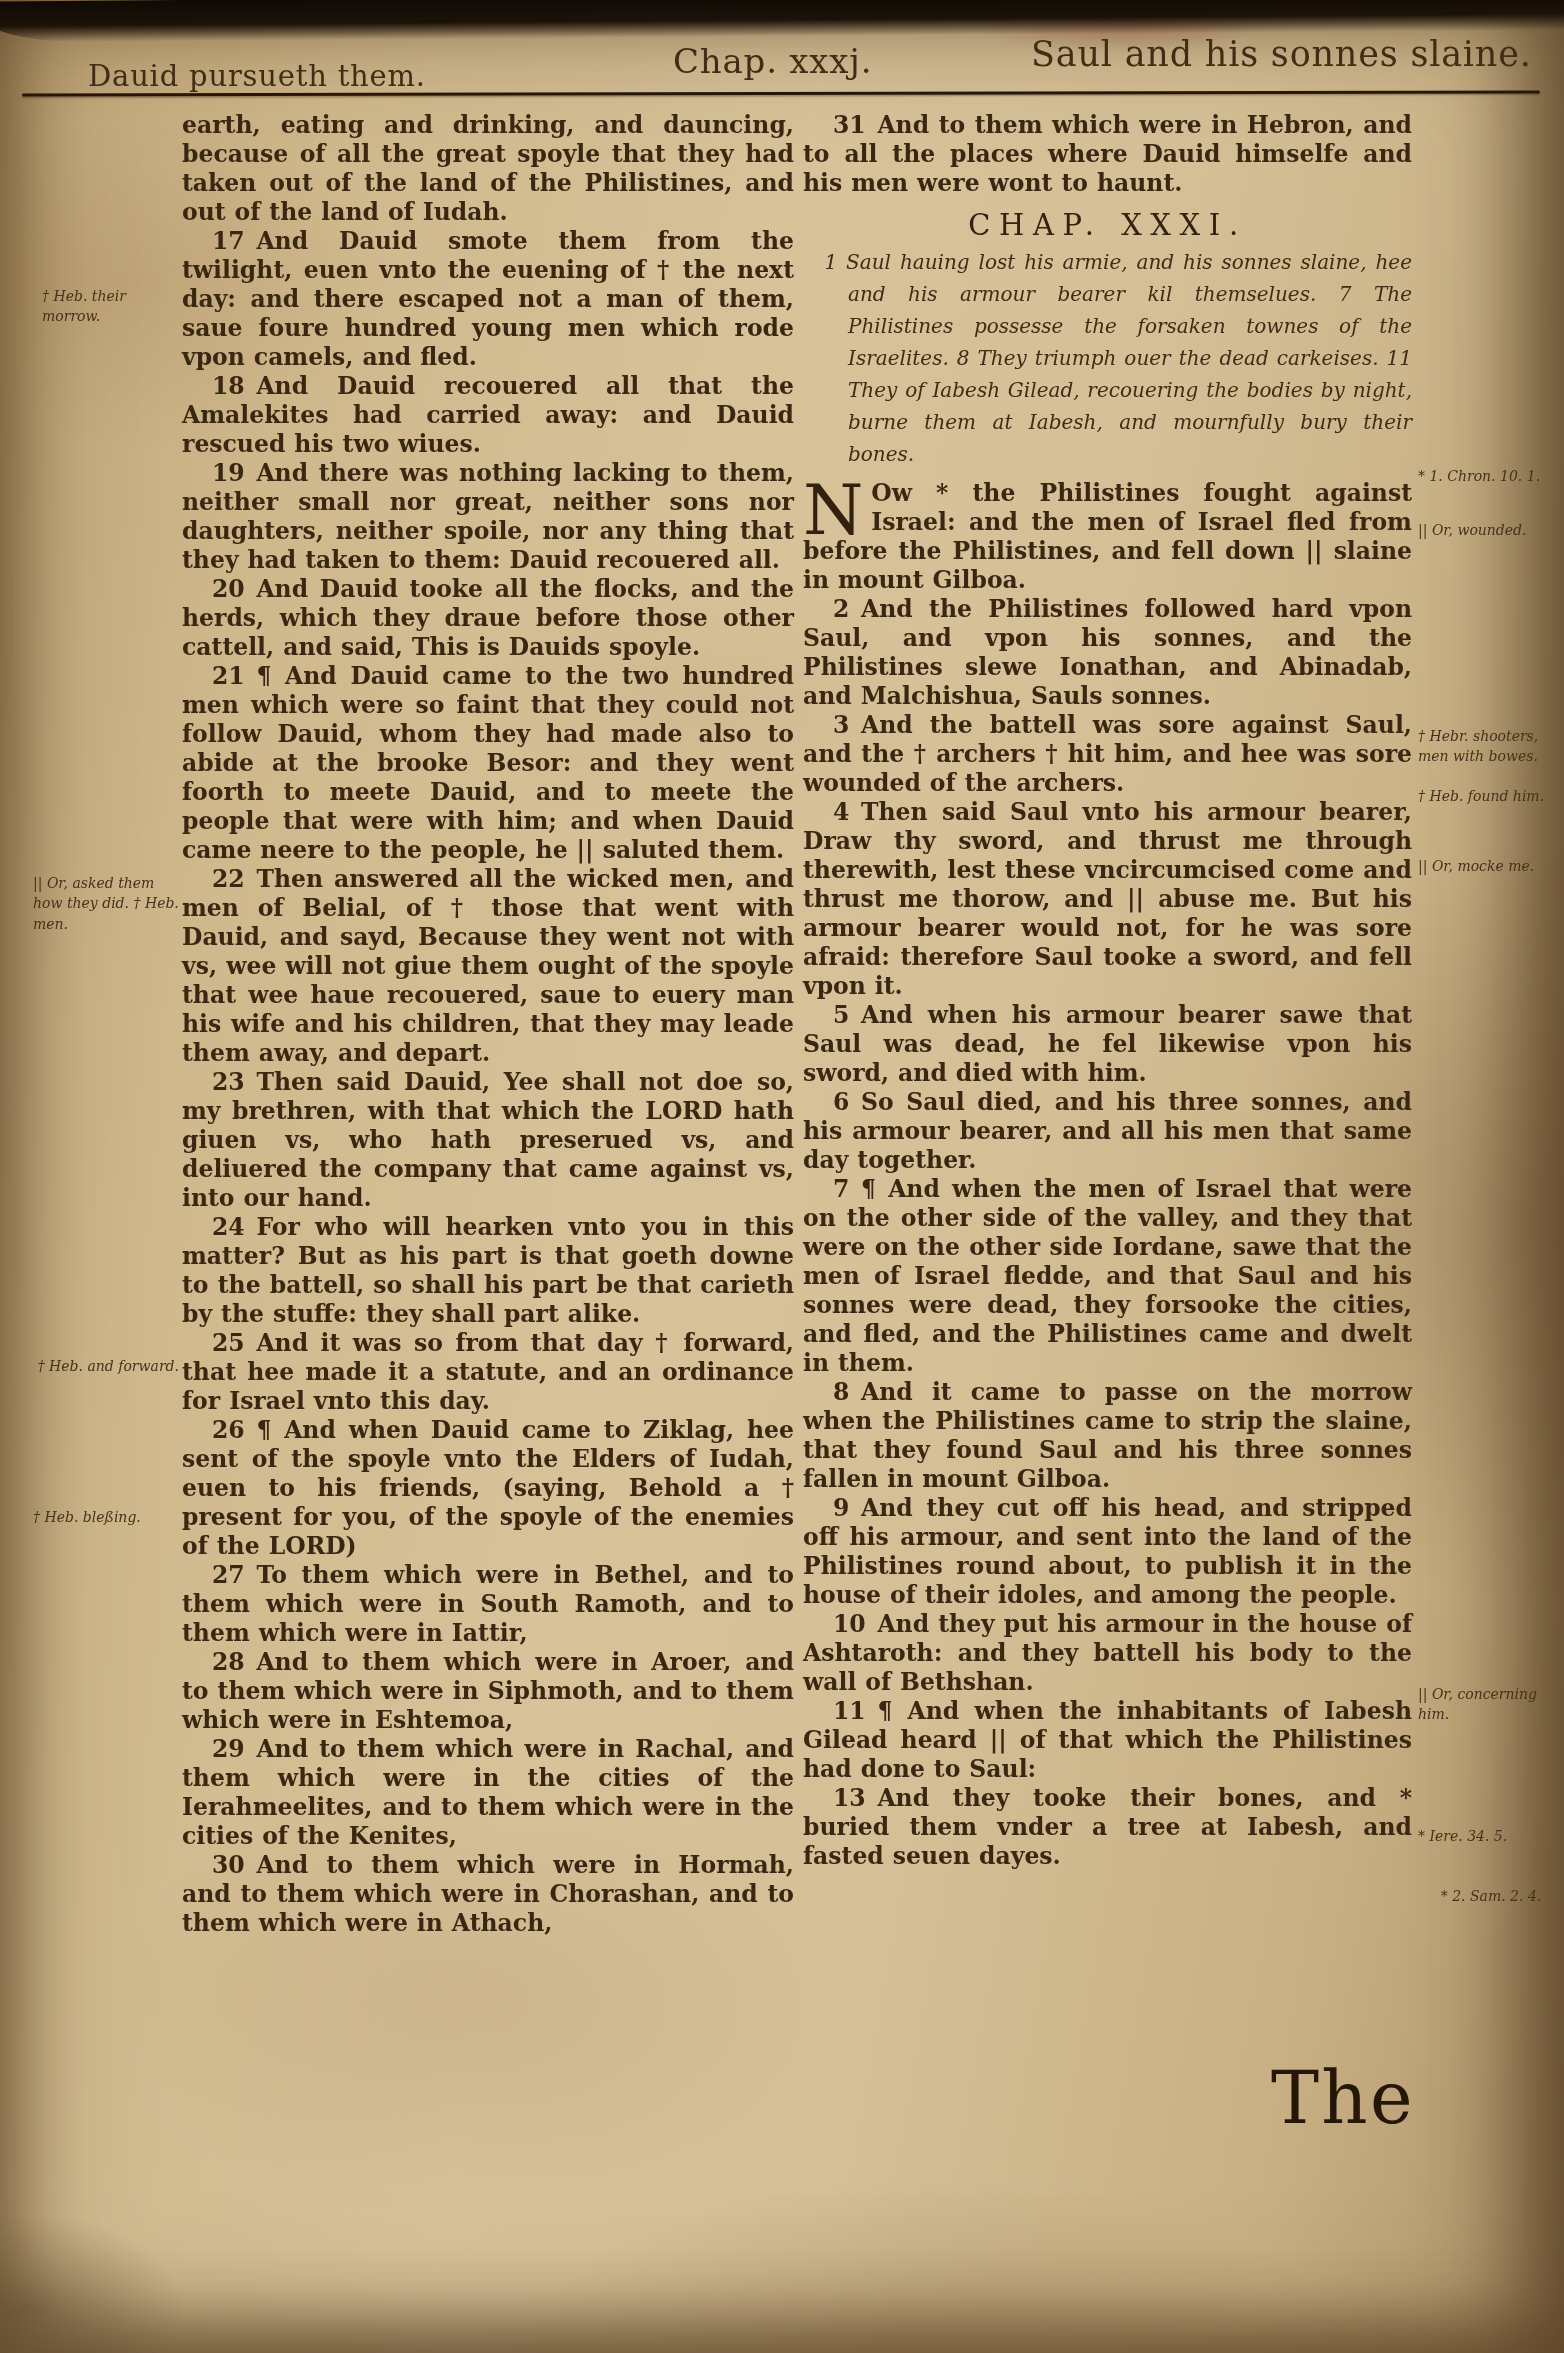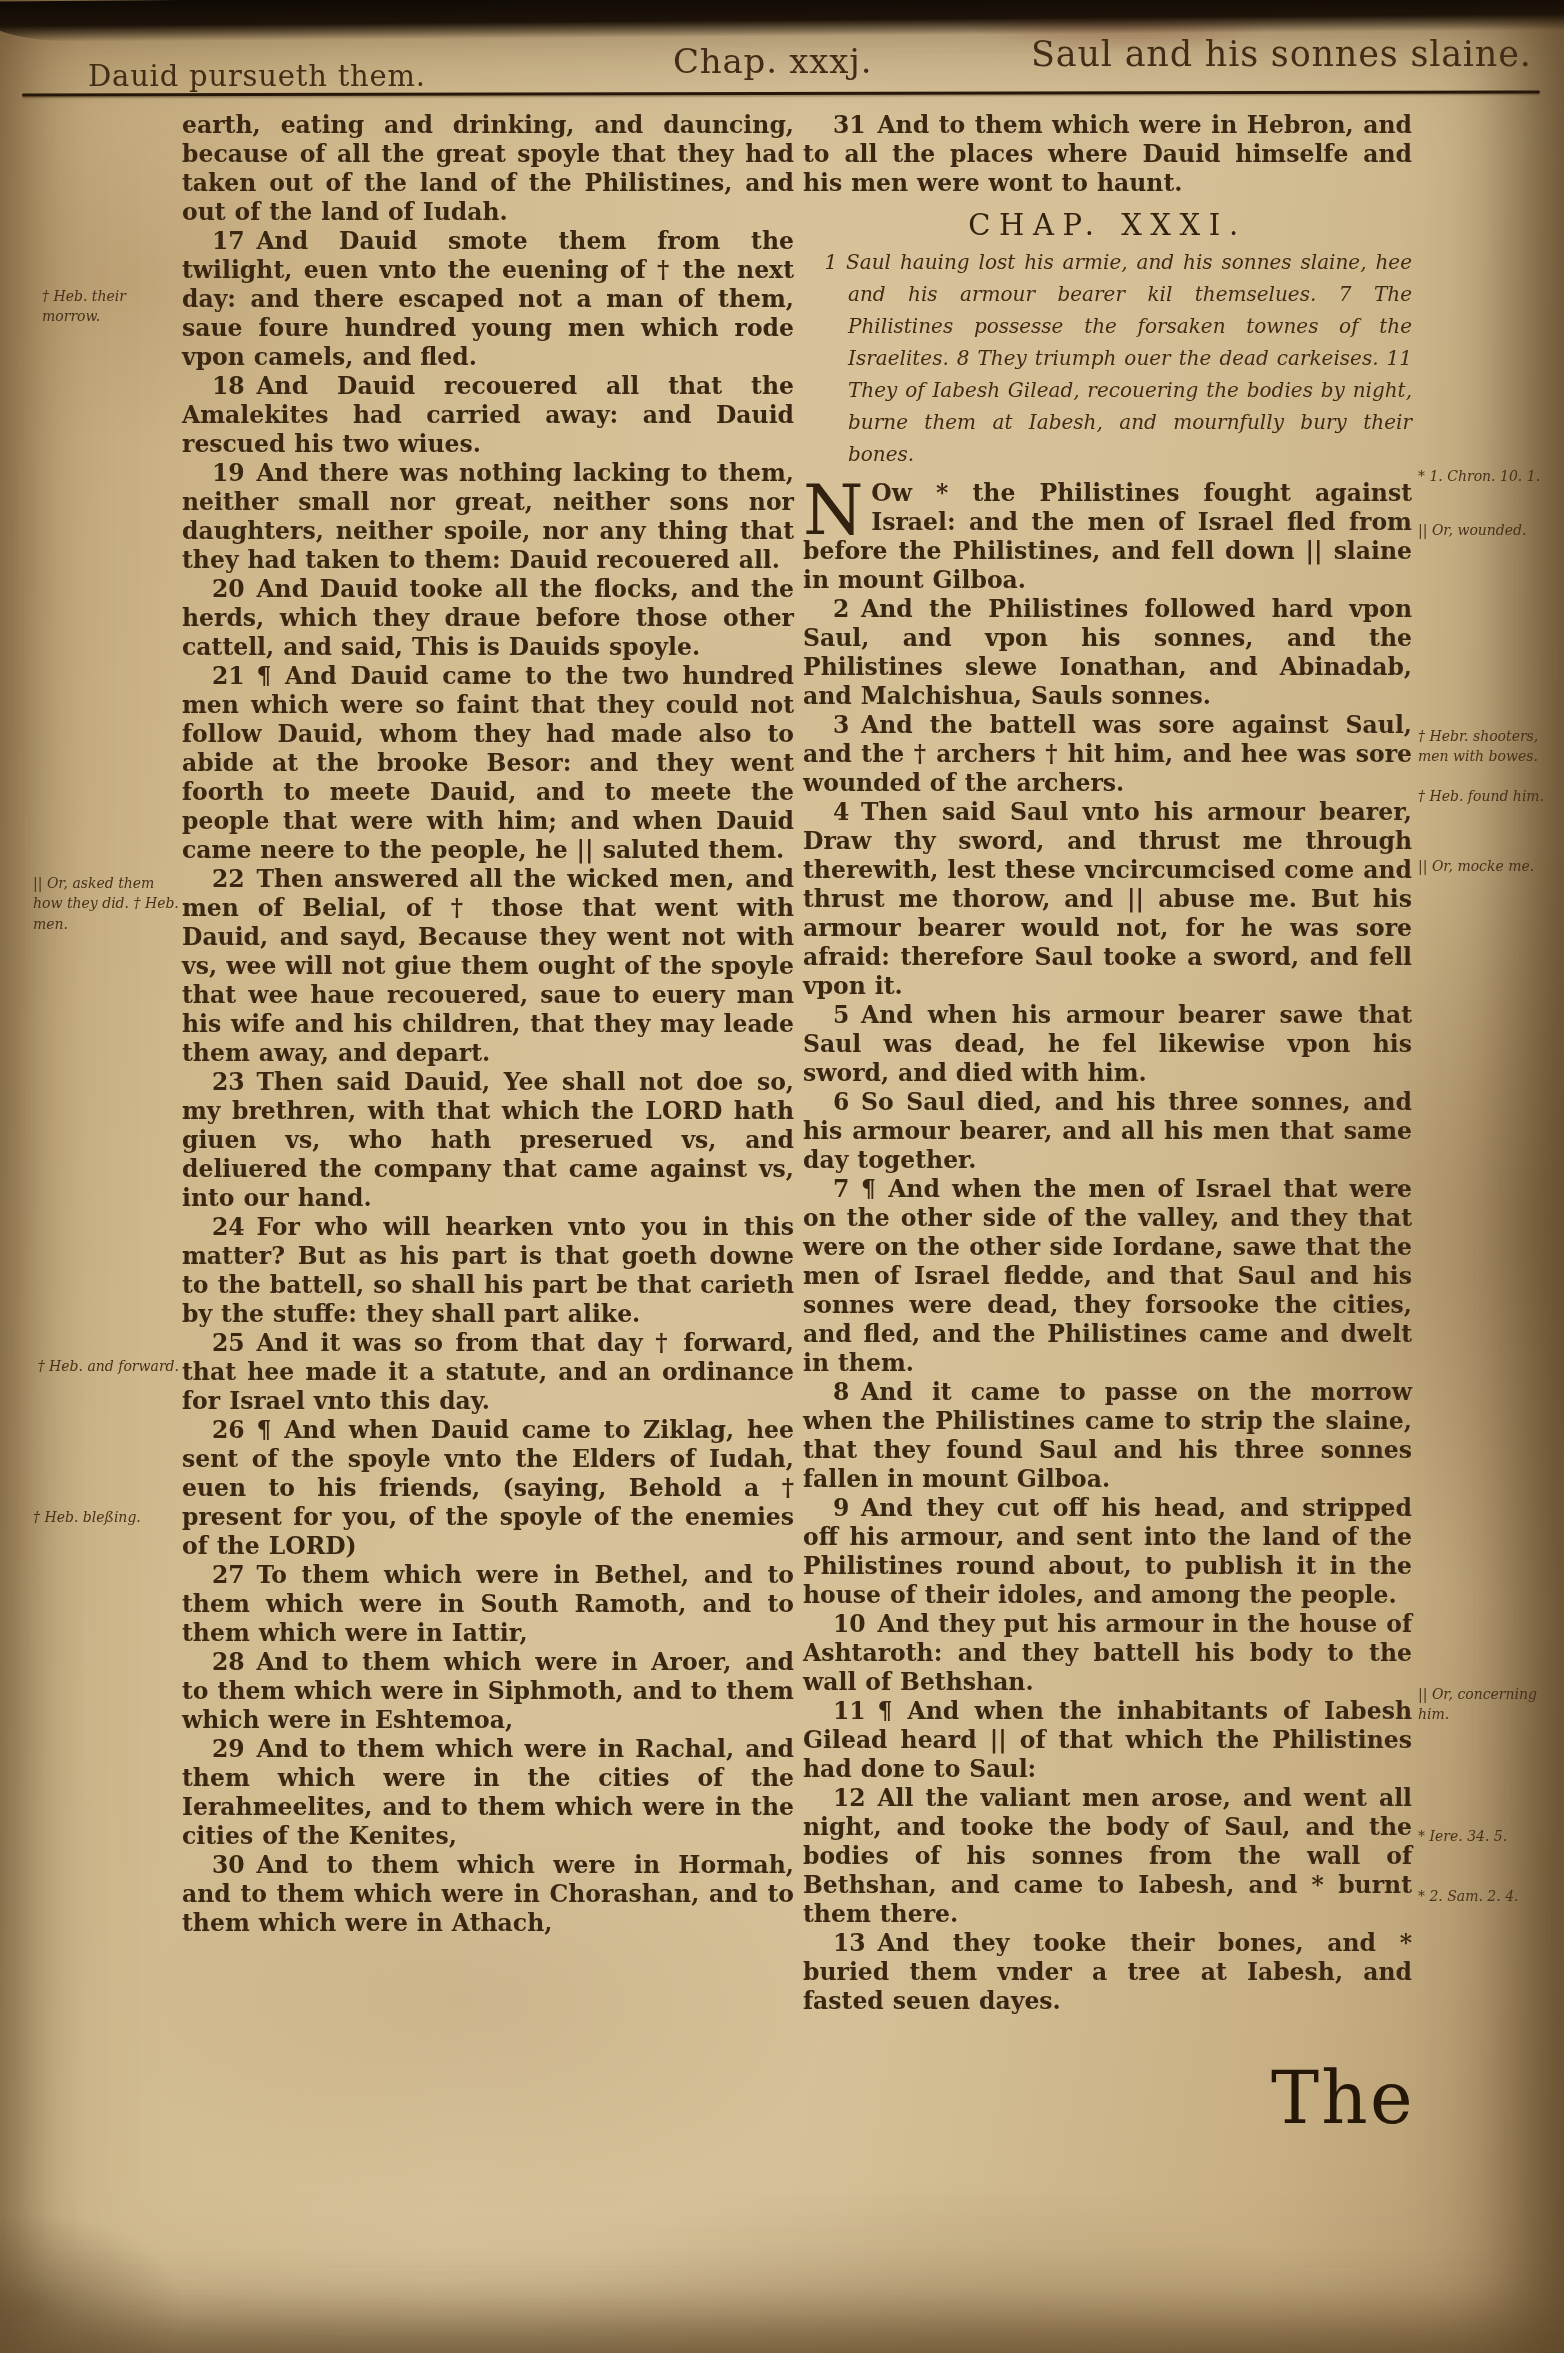--- a/index.html
+++ b/index.html
@@ -94,21 +94,21 @@
   <div class="note note-left" style="top:1356px;text-align:right;">† Heb. and forward.</div>
   <div class="note note-left" style="top:1507px;">† Heb. bleßing.</div>
 
   <div class="note note-right" style="top:466px;">* 1. Chron. 10. 1.</div>
   <div class="note note-right" style="top:520px;">|| Or, wounded.</div>
   <div class="note note-right" style="top:726px;">† Hebr. shooters, men with bowes.</div>
   <div class="note note-right" style="top:786px;">† Heb. found him.</div>
   <div class="note note-right" style="top:856px;">|| Or, mocke me.</div>
   <div class="note note-right" style="top:1684px;">|| Or, concerning him.</div>
   <div class="note note-right" style="top:1826px;">* Iere. 34. 5.</div>
-  <div class="note note-right" style="top:1886px;">* 2. Sam. 2. 4.</div>
+  <div class="note note-right" style="top:1886px;text-align:center;">* 2. Sam. 2. 4.</div>
 
   <div class="col col-left">
     <p class="verse cont">earth, eating and drinking, and dauncing, because of all the great spoyle that they had taken out of the land of the Philistines, and out of the land of Iudah.</p>
     <p class="verse"><span class="vn">17</span><span>And Dauid smote them from the twilight, euen vnto the euening of † the next day: and there escaped not a man of them, saue foure hundred young men which rode vpon camels, and fled.</span></p>
     <p class="verse"><span class="vn">18</span><span>And Dauid recouered all that the Amalekites had carried away: and Dauid rescued his two wiues.</span></p>
     <p class="verse"><span class="vn">19</span><span>And there was nothing lacking to them, neither small nor great, neither sons nor daughters, neither spoile, nor any thing that they had taken to them: Dauid recouered all.</span></p>
     <p class="verse"><span class="vn">20</span><span>And Dauid tooke all the flocks, and the herds, which they draue before those other cattell, and said, This is Dauids spoyle.</span></p>
     <p class="verse"><span class="vn">21</span><span>¶ And Dauid came to the two hundred men which were so faint that they could not follow Dauid, whom they had made also to abide at the brooke Besor: and they went foorth to meete Dauid, and to meete the people that were with him; and when Dauid came neere to the people, he || saluted them.</span></p>
     <p class="verse"><span class="vn">22</span><span>Then answered all the wicked men, and men of Belial, of † those that went with Dauid, and sayd, Because they went not with vs, wee will not giue them ought of the spoyle that wee haue recouered, saue to euery man his wife and his children, that they may leade them away, and depart.</span></p>
     <p class="verse"><span class="vn">23</span><span>Then said Dauid, Yee shall not doe so, my brethren, with that which the LORD hath giuen vs, who hath preserued vs, and deliuered the company that came against vs, into our hand.</span></p>
@@ -129,19 +129,18 @@
     <p class="verse"><span class="vn">2</span><span>And the Philistines followed hard vpon Saul, and vpon his sonnes, and the Philistines slewe Ionathan, and Abinadab, and Malchishua, Sauls sonnes.</span></p>
     <p class="verse"><span class="vn">3</span><span>And the battell was sore against Saul, and the † archers † hit him, and hee was sore wounded of the archers.</span></p>
     <p class="verse"><span class="vn">4</span><span>Then said Saul vnto his armour bearer, Draw thy sword, and thrust me through therewith, lest these vncircumcised come and thrust me thorow, and || abuse me. But his armour bearer would not, for he was sore afraid: therefore Saul tooke a sword, and fell vpon it.</span></p>
     <p class="verse"><span class="vn">5</span><span>And when his armour bearer sawe that Saul was dead, he fel likewise vpon his sword, and died with him.</span></p>
     <p class="verse"><span class="vn">6</span><span>So Saul died, and his three sonnes, and his armour bearer, and all his men that same day together.</span></p>
     <p class="verse"><span class="vn">7</span><span>¶ And when the men of Israel that were on the other side of the valley, and they that were on the other side Iordane, sawe that the men of Israel fledde, and that Saul and his sonnes were dead, they forsooke the cities, and fled, and the Philistines came and dwelt in them.</span></p>
     <p class="verse"><span class="vn">8</span><span>And it came to passe on the morrow when the Philistines came to strip the slaine, that they found Saul and his three sonnes fallen in mount Gilboa.</span></p>
     <p class="verse"><span class="vn">9</span><span>And they cut off his head, and stripped off his armour, and sent into the land of the Philistines round about, to publish it in the house of their idoles, and among the people.</span></p>
     <p class="verse"><span class="vn">10</span><span>And they put his armour in the house of Ashtaroth: and they battell his body to the wall of Bethshan.</span></p>
     <p class="verse"><span class="vn">11</span><span>¶ And when the inhabitants of Iabesh Gilead heard || of that which the Philistines had done to Saul:</span></p>
-    <p class="verse"><span class="vn">12</span><span>All the valiant men arose, and went all night, and tooke the body of Saul, and the bodies of his sonnes from the wall of Bethshan, and came to Iabesh, and * burnt them there.</span></p>
     <p class="verse"><span class="vn">13</span><span>And they tooke their bones, and * buried them vnder a tree at Iabesh, and fasted seuen dayes.</span></p>
   </div>
 
   <div class="catchword">The</div>
 </div>
 
 
 </body></html>

